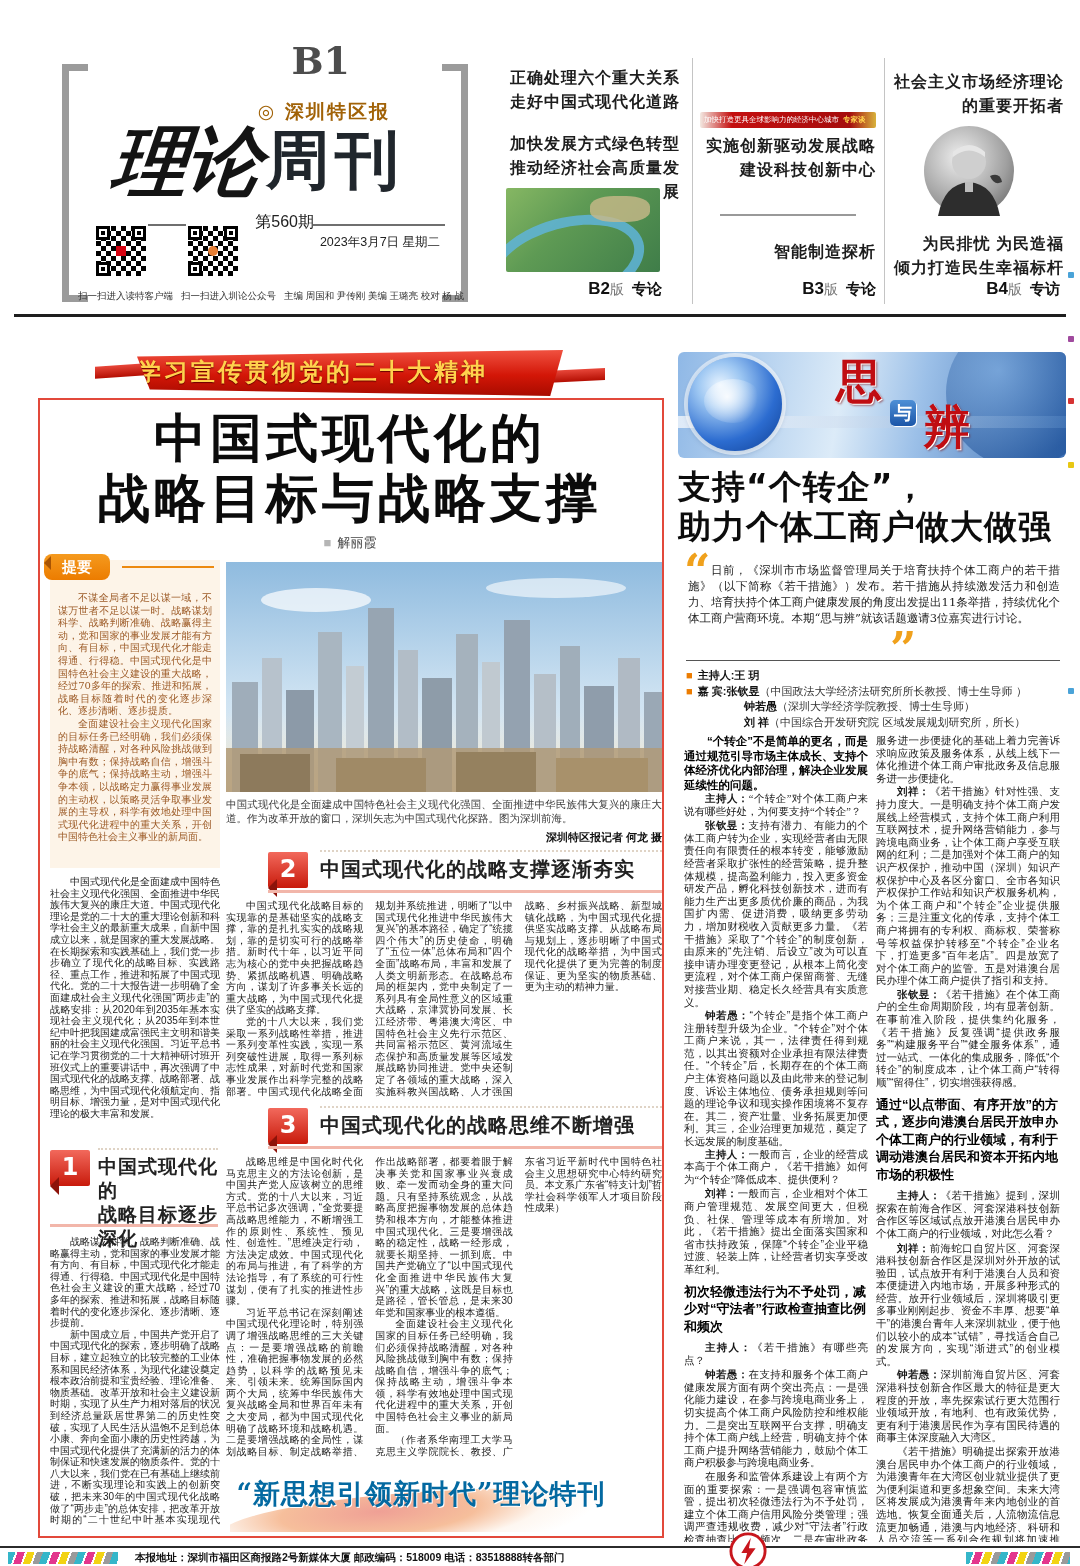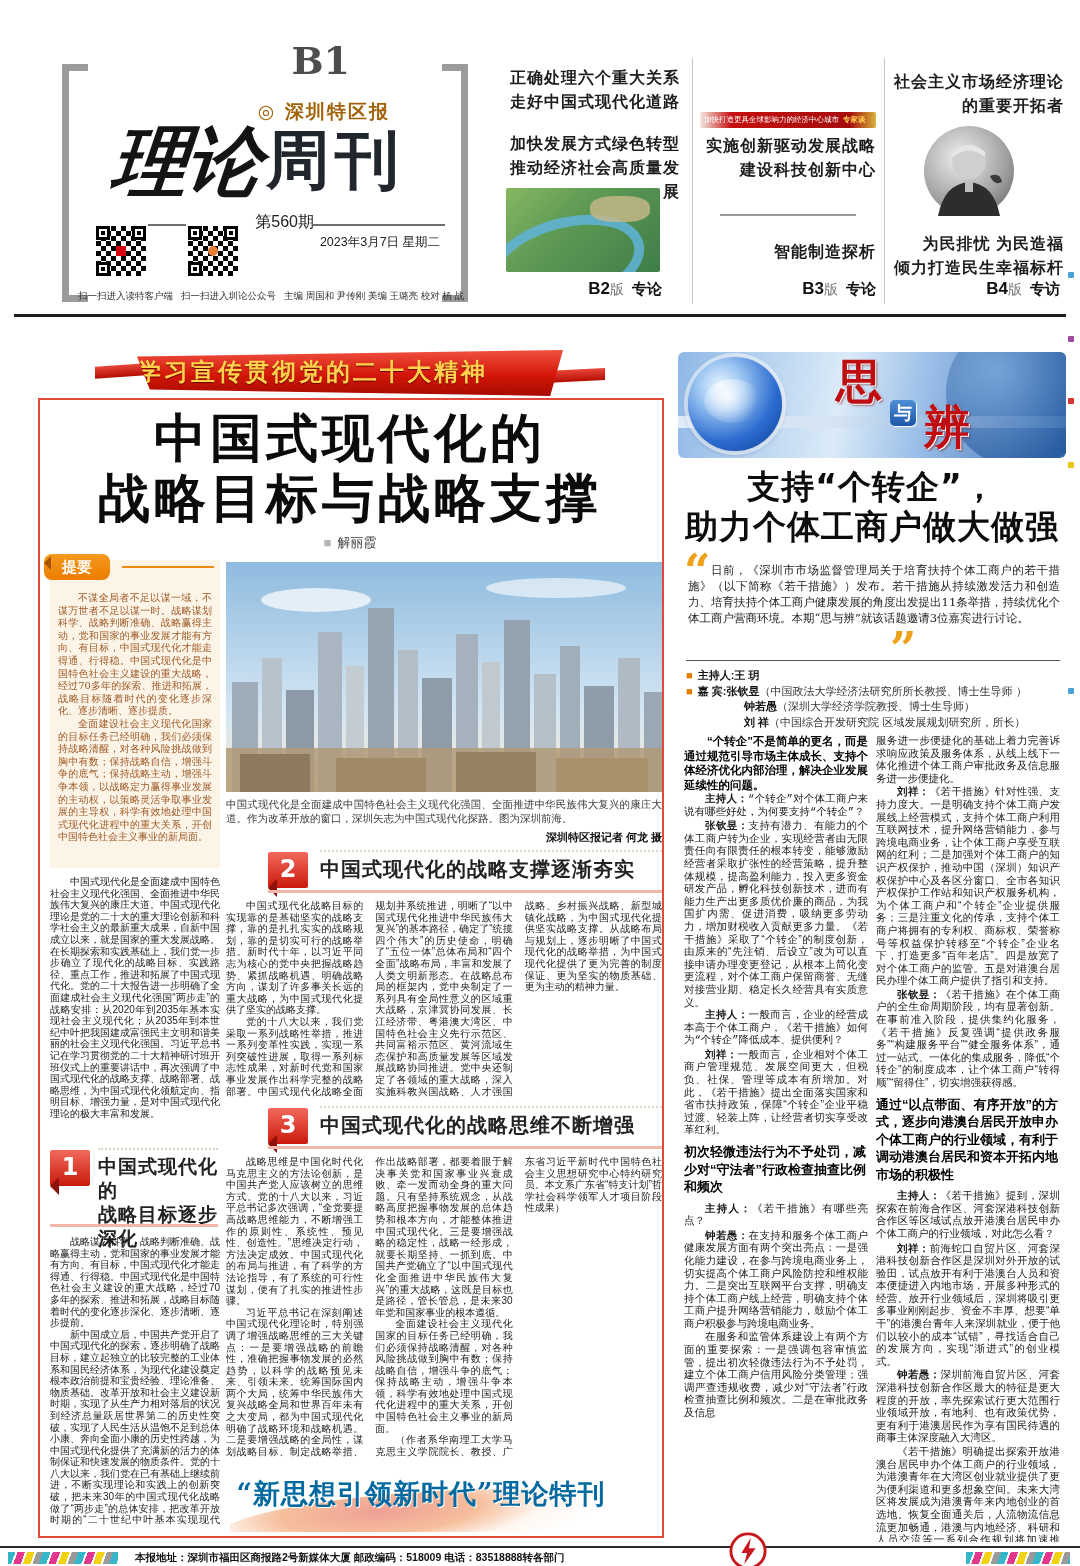--- a/index.html
+++ b/index.html
@@ -75,35 +75,35 @@
   .tbanner .txt{position:absolute;left:0;top:14px;width:382px;text-align:center;font:900 27px/1 "DejaVu Serif",serif;color:#0369a1;letter-spacing:1px;text-shadow:1px 1px 0 #fff}
 
   
   .fbanner{left:678px;top:352px;width:388px;height:106px;border-radius:6px;background:linear-gradient(100deg,#8fb8e6 0%,#dcebf8 42%,#9cc0e8 62%,#3c6fb4 100%);overflow:hidden}
   .fbanner .sphere{position:absolute;right:-30px;top:-34px;width:150px;height:150px;border-radius:50%;background:radial-gradient(circle at 35% 35%,#7aa9dd,#1d4f96 70%);opacity:.6}
   .fbanner .band{position:absolute;left:0;top:64px;width:388px;height:12px;background:linear-gradient(90deg,rgba(255,255,255,.7),rgba(90,140,200,.4));}
   .globe{position:absolute;left:10px;top:5px;width:94px;height:94px;border-radius:50%;background:radial-gradient(circle at 34% 30%,#e8f4ff 0%,#9cc6f2 25%,#2c6cd0 62%,#0d3c8f 100%);box-shadow:0 0 0 4px rgba(255,255,255,.55),0 2px 6px rgba(0,40,90,.4)}
   .globe::after{content:"";position:absolute;left:16px;top:22px;width:58px;height:44px;background:radial-gradient(circle at 40% 40%,rgba(255,255,255,.9),rgba(255,255,255,0) 70%);border-radius:50%}
   .fchar{position:absolute;font:900 46px/1 "DejaVu Serif",serif;color:#c00d12;text-shadow:1px 1px 0 #fff,2px 2px 2px rgba(120,0,0,.5)}
   .fchar-yu{position:absolute;width:26px;height:26px;background:linear-gradient(180deg,#4d8fd6,#1c56a8);border-radius:5px;color:#fff;font:700 18px/26px "DejaVu Serif",serif;text-align:center;box-shadow:1px 1px 0 #fff}
-  .ftitle{left:678px;width:388px;text-align:center;font:900 33px/1 "DejaVu Sans",sans-serif;color:#0c0c0c;letter-spacing:1px}
+  .ftitle{left:678px;width:388px;text-align:left;font:900 33px/1 "DejaVu Sans",sans-serif;color:#0c0c0c;letter-spacing:1px}
   .lede{left:688px;top:562px;width:372px;height:92px;font:400 11.5px/16px "DejaVu Serif",serif;color:#222}
   .lede p{text-indent:2em}
   .qmark{font:900 46px/1 "DejaVu Serif",serif;color:#f0a11c}
   .fdiv{left:686px;top:660px;width:374px;height:1px;background:#555}
   .panel{left:686px;top:668px;width:378px;font:400 11px/15.5px "Liberation Sans",sans-serif;color:#111}
   .panel .row{white-space:nowrap;overflow:hidden}
   .panel .blt{color:#ec7c00;margin-right:5px}
   .panel b{font-weight:700}
   .panel .aff{font-family:"DejaVu Serif",serif;color:#333}
   .panel .ind{padding-left:58px}
   .fcol{font:400 10.5px/12.6px "Liberation Sans",sans-serif;color:#1b1b1b}
   .fcol p{text-indent:2em;margin-bottom:1px}
   .fcol .lead{font-weight:700;font-size:11.5px;line-height:14.5px;color:#000}
-  .fcol .q{font-family:Liberation Mono, monospace;color:#151515}
+  .fcol .q{font-family:Liberation Serif, serif;color:#151515}
   .fcol .q b,.fcol .a b{font-weight:700}
   .fcol .sub{text-indent:0;font-weight:700;font-size:13px;line-height:17.5px;color:#000;margin:7px 0;text-align:left}
 
   
   .flin{left:0;top:1546px;width:1080px;height:2px;background:#2b2b2b}
   .addr{left:135px;top:1552px;font:700 10.5px/1 "Liberation Sans",sans-serif;color:#111}
   .regmark{height:12px;background:repeating-linear-gradient(110deg,#35b6c9 0 7px,#fff 7px 9px,#e3368d 9px 16px,#fff 16px 18px,#f2d313 18px 25px,#fff 25px 27px,#9a9a9a 27px 33px)}
 </style>
 </head>
 <body>
@@ -299,20 +299,21 @@
     <div class="row"><span class="blt">■</span><b>主持人:</b><b>王 玥</b></div>
     <div class="row"><span class="blt">■</span><b>嘉 宾:</b><b>张钦昱</b><span class="aff">（中国政法大学经济法研究所所长教授、博士生导师 ）</span></div>
     <div class="row ind"><b>钟若愚</b><span class="aff">（深圳大学经济学院教授、博士生导师）</span></div>
     <div class="row ind"><b>刘 祥</b><span class="aff">（中国综合开发研究院 区域发展规划研究所，所长）</span></div>
   </div>
 
   <div class="abs fcol jt ovh" style="left:684px;top:734px;width:184px;height:808px">
     <p class="lead"><span>“个转企”不是简单的更名，而是通过规范引导市场主体成长、支持个体经济优化内部治理，解决企业发展延续性的问题。</span></p>
     <p class="q"><b>主持人：</b><span>“个转企”对个体工商户来说有哪些好处，为何要支持“个转企”？</span></p>
     <p class="a"><b>张钦昱：</b><span>支持有潜力、有能力的个体工商户转为企业，实现经营者由无限责任向有限责任的根本转变，能够激励经营者采取扩张性的经营策略，提升整体规模，提高盈利能力，投入更多资金研发产品，孵化科技创新技术，进而有能力生产出更多质优价廉的商品，为我国扩内需、促进消费，吸纳更多劳动力，增加财税收入贡献更多力量。《若干措施》采取了“个转企”的制度创新，由原来的“先注销、后设立”改为可以直接申请办理变更登记，从根本上简化变更流程，对个体工商户保留商誉、无缝对接营业期、稳定长久经营具有实质意义。</span></p>
+    <p class="a"><b>钟若愚：</b><span>“个转企”是指个体工商户注册转型升级为企业。“个转企”对个体工商户来说，其一，法律责任得到规范，以其出资额对企业承担有限法律责任。“个转企”后，长期存在的个体工商户主体资格问题以及由此带来的登记制度、诉讼主体地位、债务承担规则等问题的理论争议和现实操作困境将不复存在。其二，资产壮量、业务拓展更加便利。其三，企业治理更加规范，奠定了长远发展的制度基础。</span></p>
     <p class="q"><b>主持人：</b><span>一般而言，企业的经营成本高于个体工商户，《若干措施》如何为“个转企”降低成本、提供便利？</span></p>
     <p class="a"><b>刘祥：</b><span>一般而言，企业相对个体工商户管理规范、发展空间更大，但税负、社保、管理等成本有所增加。对此，《若干措施》提出全面落实国家和省市扶持政策，保障“个转企”企业平稳过渡、轻装上阵，让经营者切实享受改革红利。</span></p>
     <p class="sub"><span>初次轻微违法行为不予处罚，减少对“守法者”行政检查抽查比例和频次</span></p>
     <p class="q"><b>主持人：</b><span>《若干措施》有哪些亮点？</span></p>
     <p class="a"><b>钟若愚：</b><span>在支持和服务个体工商户健康发展方面有两个突出亮点：一是强化能力建设，在参与跨境电商业务上，切实提高个体工商户风险防控和维权能力。二是突出互联网平台支撑，明确支持个体工商户线上经营，明确支持个体工商户提升网络营销能力，鼓励个体工商户积极参与跨境电商业务。</span></p>
     <p><span>在服务和监管体系建设上有两个方面的重要探索：一是强调包容审慎监管，提出初次轻微违法行为不予处罚，建立个体工商户信用风险分类管理；强调严查违规收费，减少对“守法者”行政检查抽查比例和频次。二是在审批政务及信息</span></p>
   </div>
 
   <div class="abs fcol jt ovh" style="left:876px;top:734px;width:184px;height:808px">
     <p style="text-indent:0"><span>服务进一步便捷化的基础上着力完善诉求响应政策及服务体系，从线上线下一体化推进个体工商户审批政务及信息服务进一步便捷化。</span></p>

